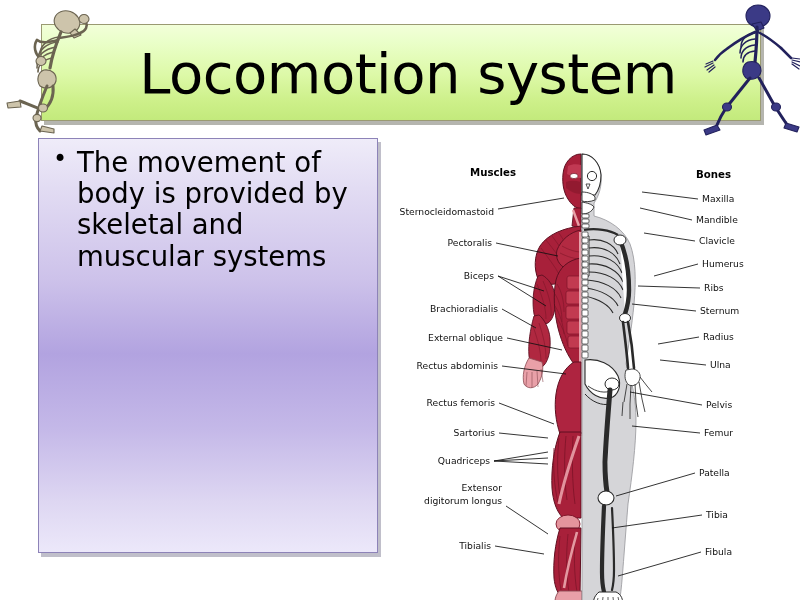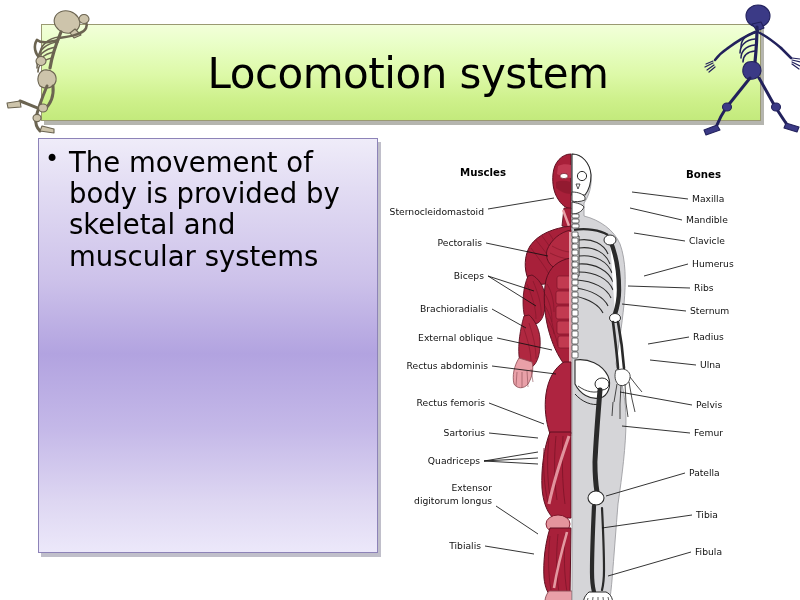--- a/index.html
+++ b/index.html
@@ -36,21 +36,21 @@
     box-sizing: border-box;
     box-shadow: 3px 4px 0 rgba(120,120,110,0.55);
   }
   #title-text {
     position: absolute;
     left: 0; top: 0;
     width: 720px; height: 97px;
     display: flex;
     align-items: center;
     justify-content: center;
-    font-size: 42px;
+    font-size: 56px;
     line-height: 1;
     color: #000000;
     letter-spacing: -0.5px;
     white-space: nowrap;
     padding-left: 12px;
     box-sizing: border-box;
   }
 
   
   .skelwrap { position: absolute; }
@@ -66,21 +66,21 @@
     border: 1px solid #8d83b8;
     background: linear-gradient(180deg,
         #efecf9 0%,
         #e2dcf3 12%,
         #cdc2ea 34%,
         #b2a3e0 52%,
         #c4b8e8 70%,
         #ded7f2 88%,
         #ece8fa 100%);
     box-shadow: 3px 4px 0 rgba(130,128,150,0.5);
-    padding: 8px 10px 6px 0;
+    padding: 8px 10px 6px 8px;
   }
   ul.bullets {
     margin: 0; padding: 0;
     list-style: none;
   }
   ul.bullets > li {
     position: relative;
     padding-left: 30px;
     font-size: 27.5px;
     line-height: 1.135;
@@ -96,21 +96,21 @@
     color: #000000;
   }
   .emph {
     font-weight: bold;
     font-style: italic;
   }
 
   
   #anatomy {
     position: absolute;
-    left: 386px; top: 136px;
+    left: 396px; top: 136px;
     width: 404px; height: 464px;
     background: #a3a3a3;
     overflow: hidden;
   }
   #anatomy svg { display: block; }
 
   .lbl {
     font-family: "DejaVu Sans", sans-serif;
     font-size: 9.2px;
     fill: #111111;

